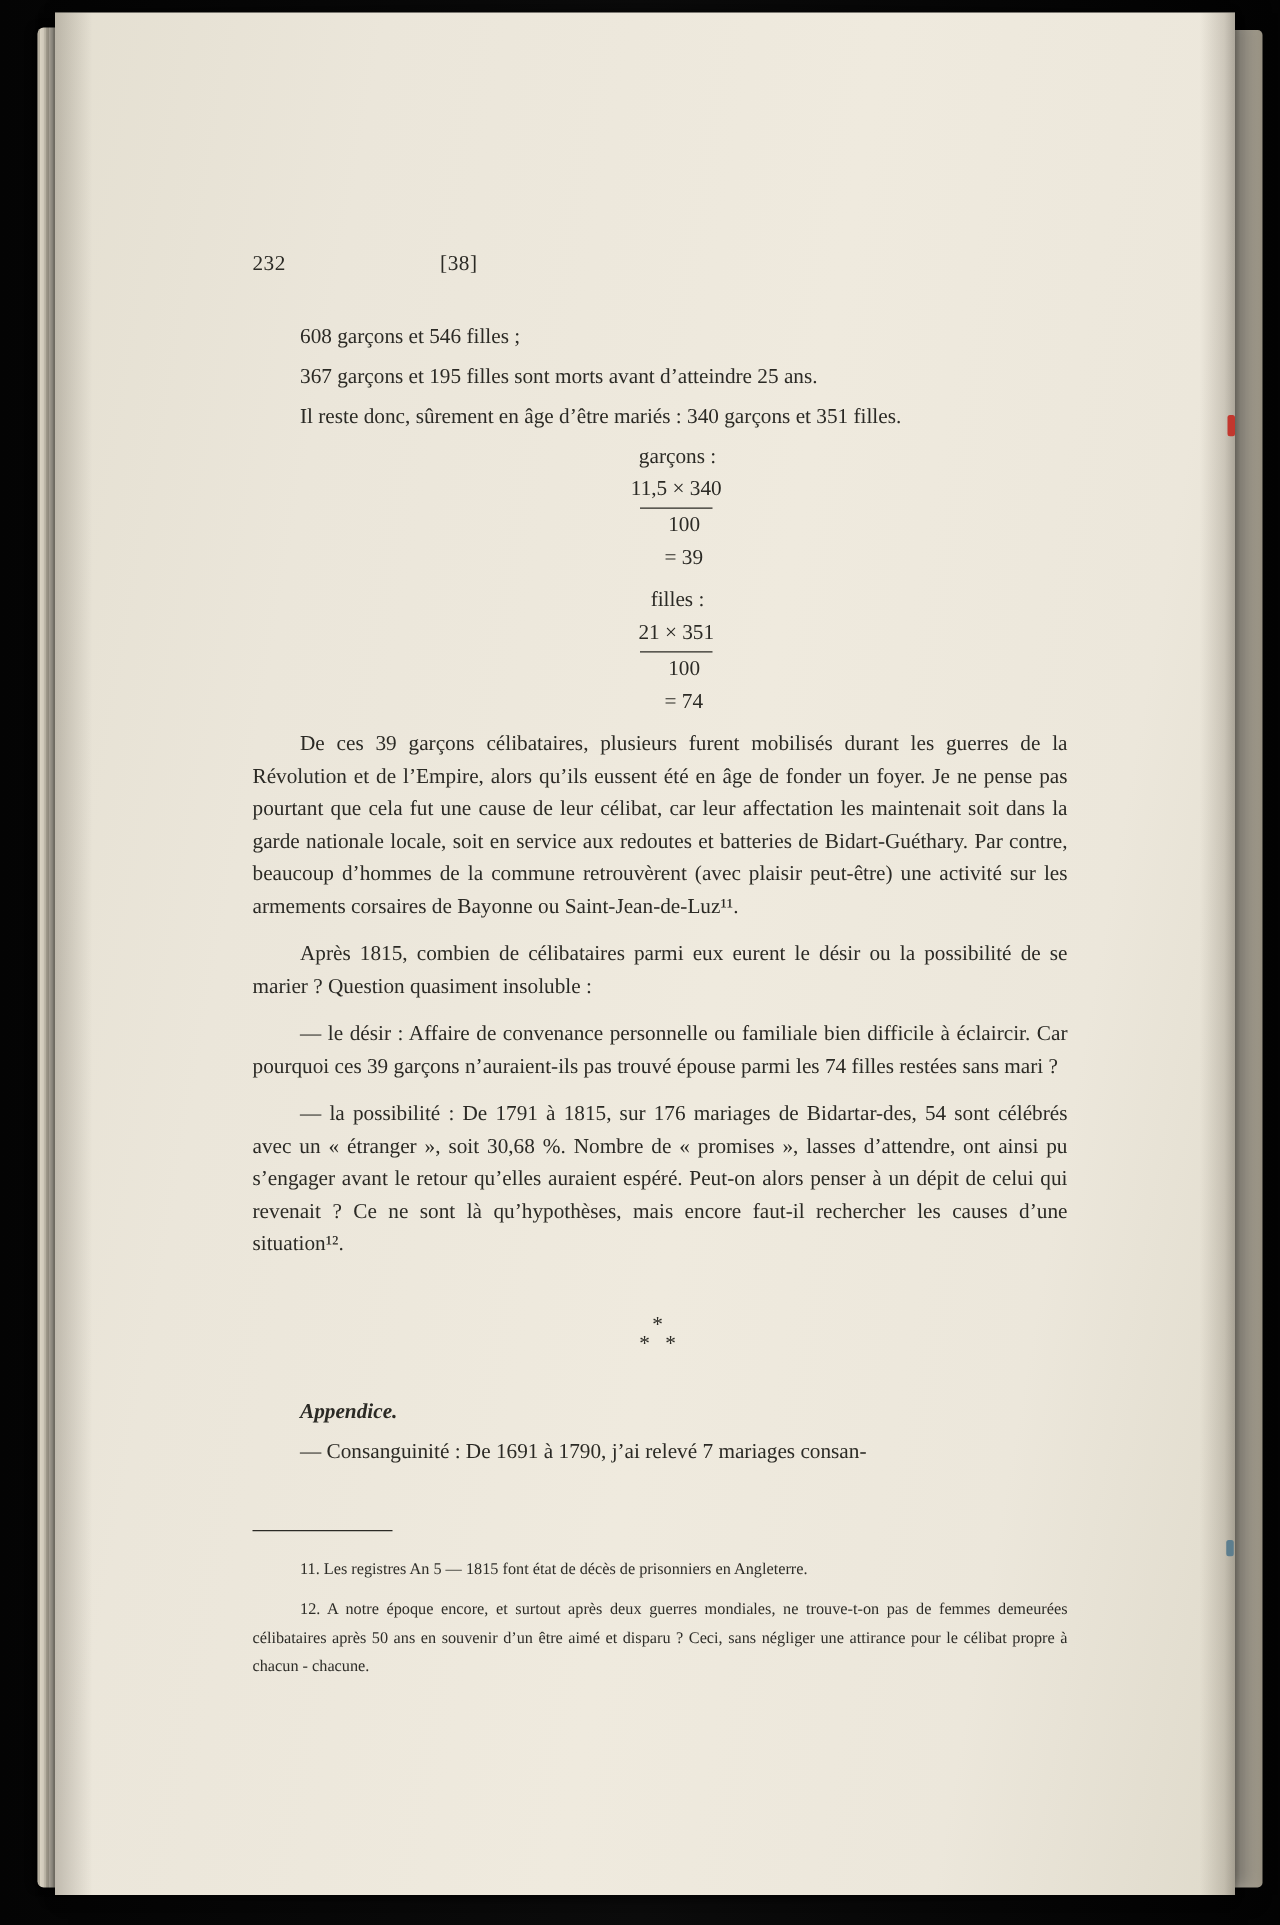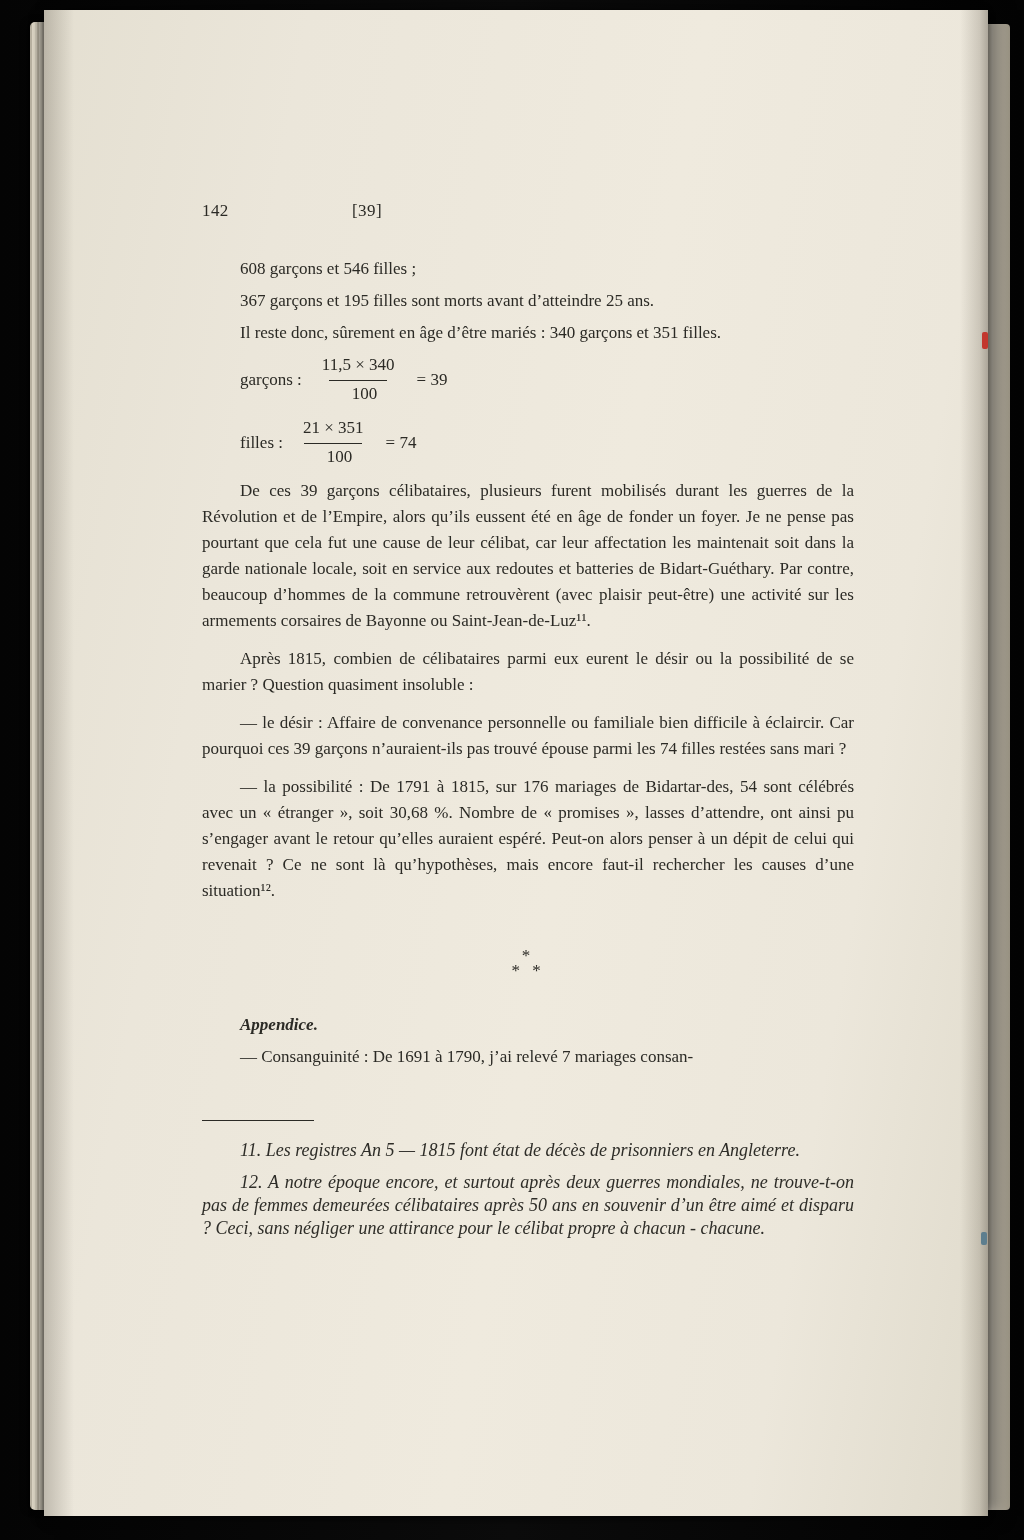--- a/index.html
+++ b/index.html
@@ -49,47 +49,47 @@
   .pg-header { display:flex; align-items:baseline; margin-bottom:32px; font-size:17px; letter-spacing:.4px; }
   .pg-num { width:90px; }
   .pg-title { flex:1; text-align:center; }
   .pg-title sup { font-size:11px; }
   .pg-ref { width:90px; text-align:right; }
 
   p.body-p { text-align:justify; text-indent:38px; margin-bottom:6px; }
   p.gap-before { margin-top:8px; }
   p.gap-after  { margin-bottom:12px; }
 
-  .formula { display:flex; align-items:center; margin:2px 0 8px 38px; }
+  .formula { display:flex; align-items:center; margin:2px 0 8px 38px;flex-direction:column; }
   .formula .f-label { margin-right:10px; }
   .frac { display:inline-block; text-align:right; margin-right:12px; }
   .frac .num { display:block; padding:0 10px 2px; }
   .frac .den { display:block; border-top:1.5px solid #2b2a25; padding:0 10px 0; width:60%; margin:0 auto; min-width:58px; }
   .formula .f-result { }
 
   .stars { text-align:center; margin:44px 0 34px; font-size:17px; line-height:15px; letter-spacing:4px; }
 
   .appendix { font-style:italic; margin-bottom:8px; text-indent:0;font-weight:bold; }
 
   .fn-rule { width:112px; border:0; border-top:1.6px solid #2b2a25; margin:50px 0 18px 0; }
-  .footnote { font-size:18px; line-height:23px; text-align:justify; text-indent:38px; margin-bottom:9px; color:#2e2d28;font-style:italic; }
+  .footnote { font-size:13px; line-height:23px; text-align:justify; text-indent:38px; margin-bottom:9px; color:#2e2d28; }
 </style>
 </head>
 <body>
 
 <div class="scene">
   <div class="edge-stack"></div>
   <div class="next-page"></div>
 
   <div class="page">
     <div class="content">
 
       <div class="pg-header">
-        <span class="pg-num">142</span>
-        <span class="pg-ref">[39]</span>
+        <span class="pg-num">232</span>
+        <span class="pg-ref">[38]</span>
       </div>
 
       <p class="body-p">608 garçons et 546 filles ;</p>
       <p class="body-p">367 garçons et 195 filles sont morts avant d’atteindre 25 ans.</p>
       <p class="body-p">Il reste donc, sûrement en âge d’être mariés : 340 garçons et 351 filles.</p>
 
       <div class="formula">
         <span class="f-label">garçons :</span>
         <span class="frac">
           <span class="num">11,5 × 340</span>

